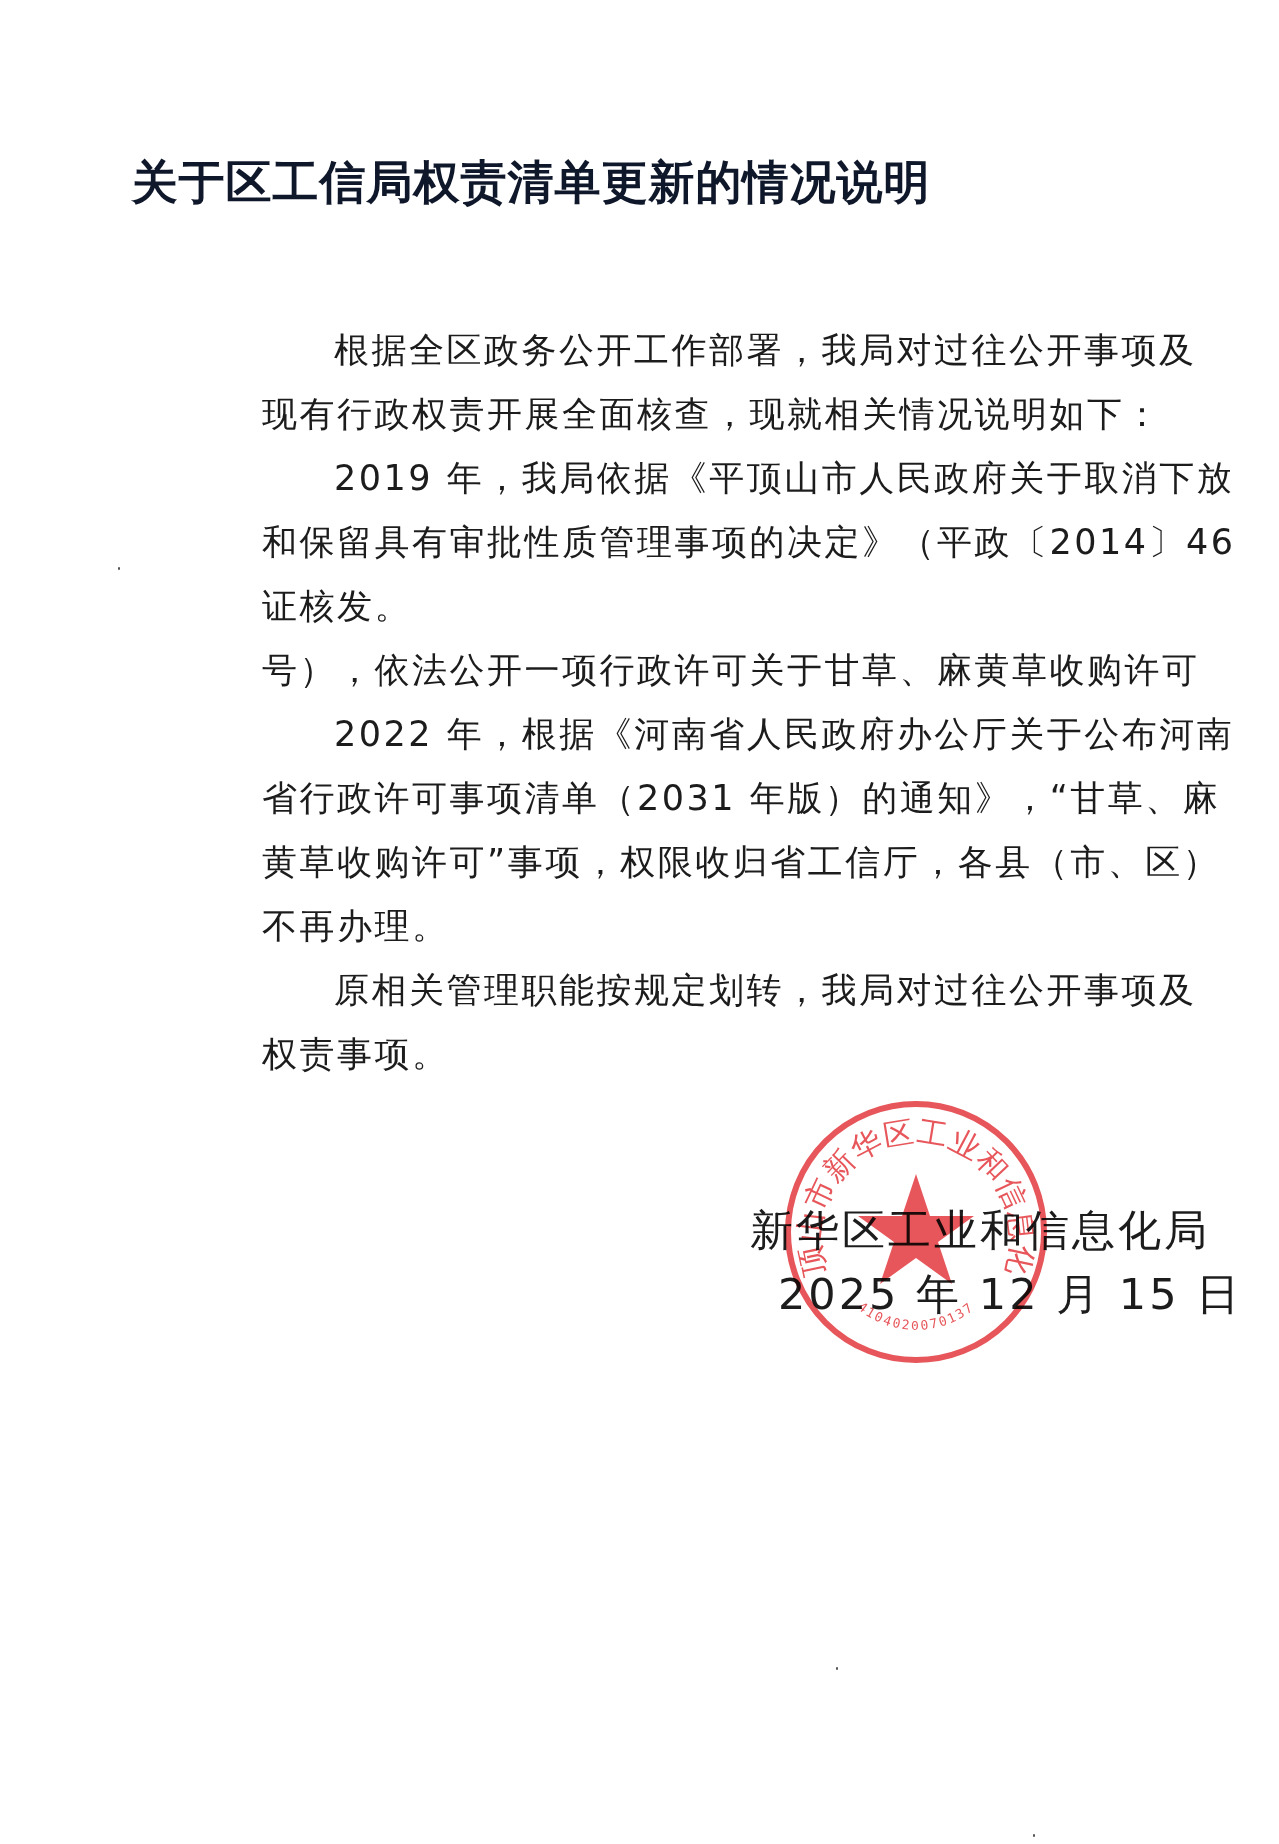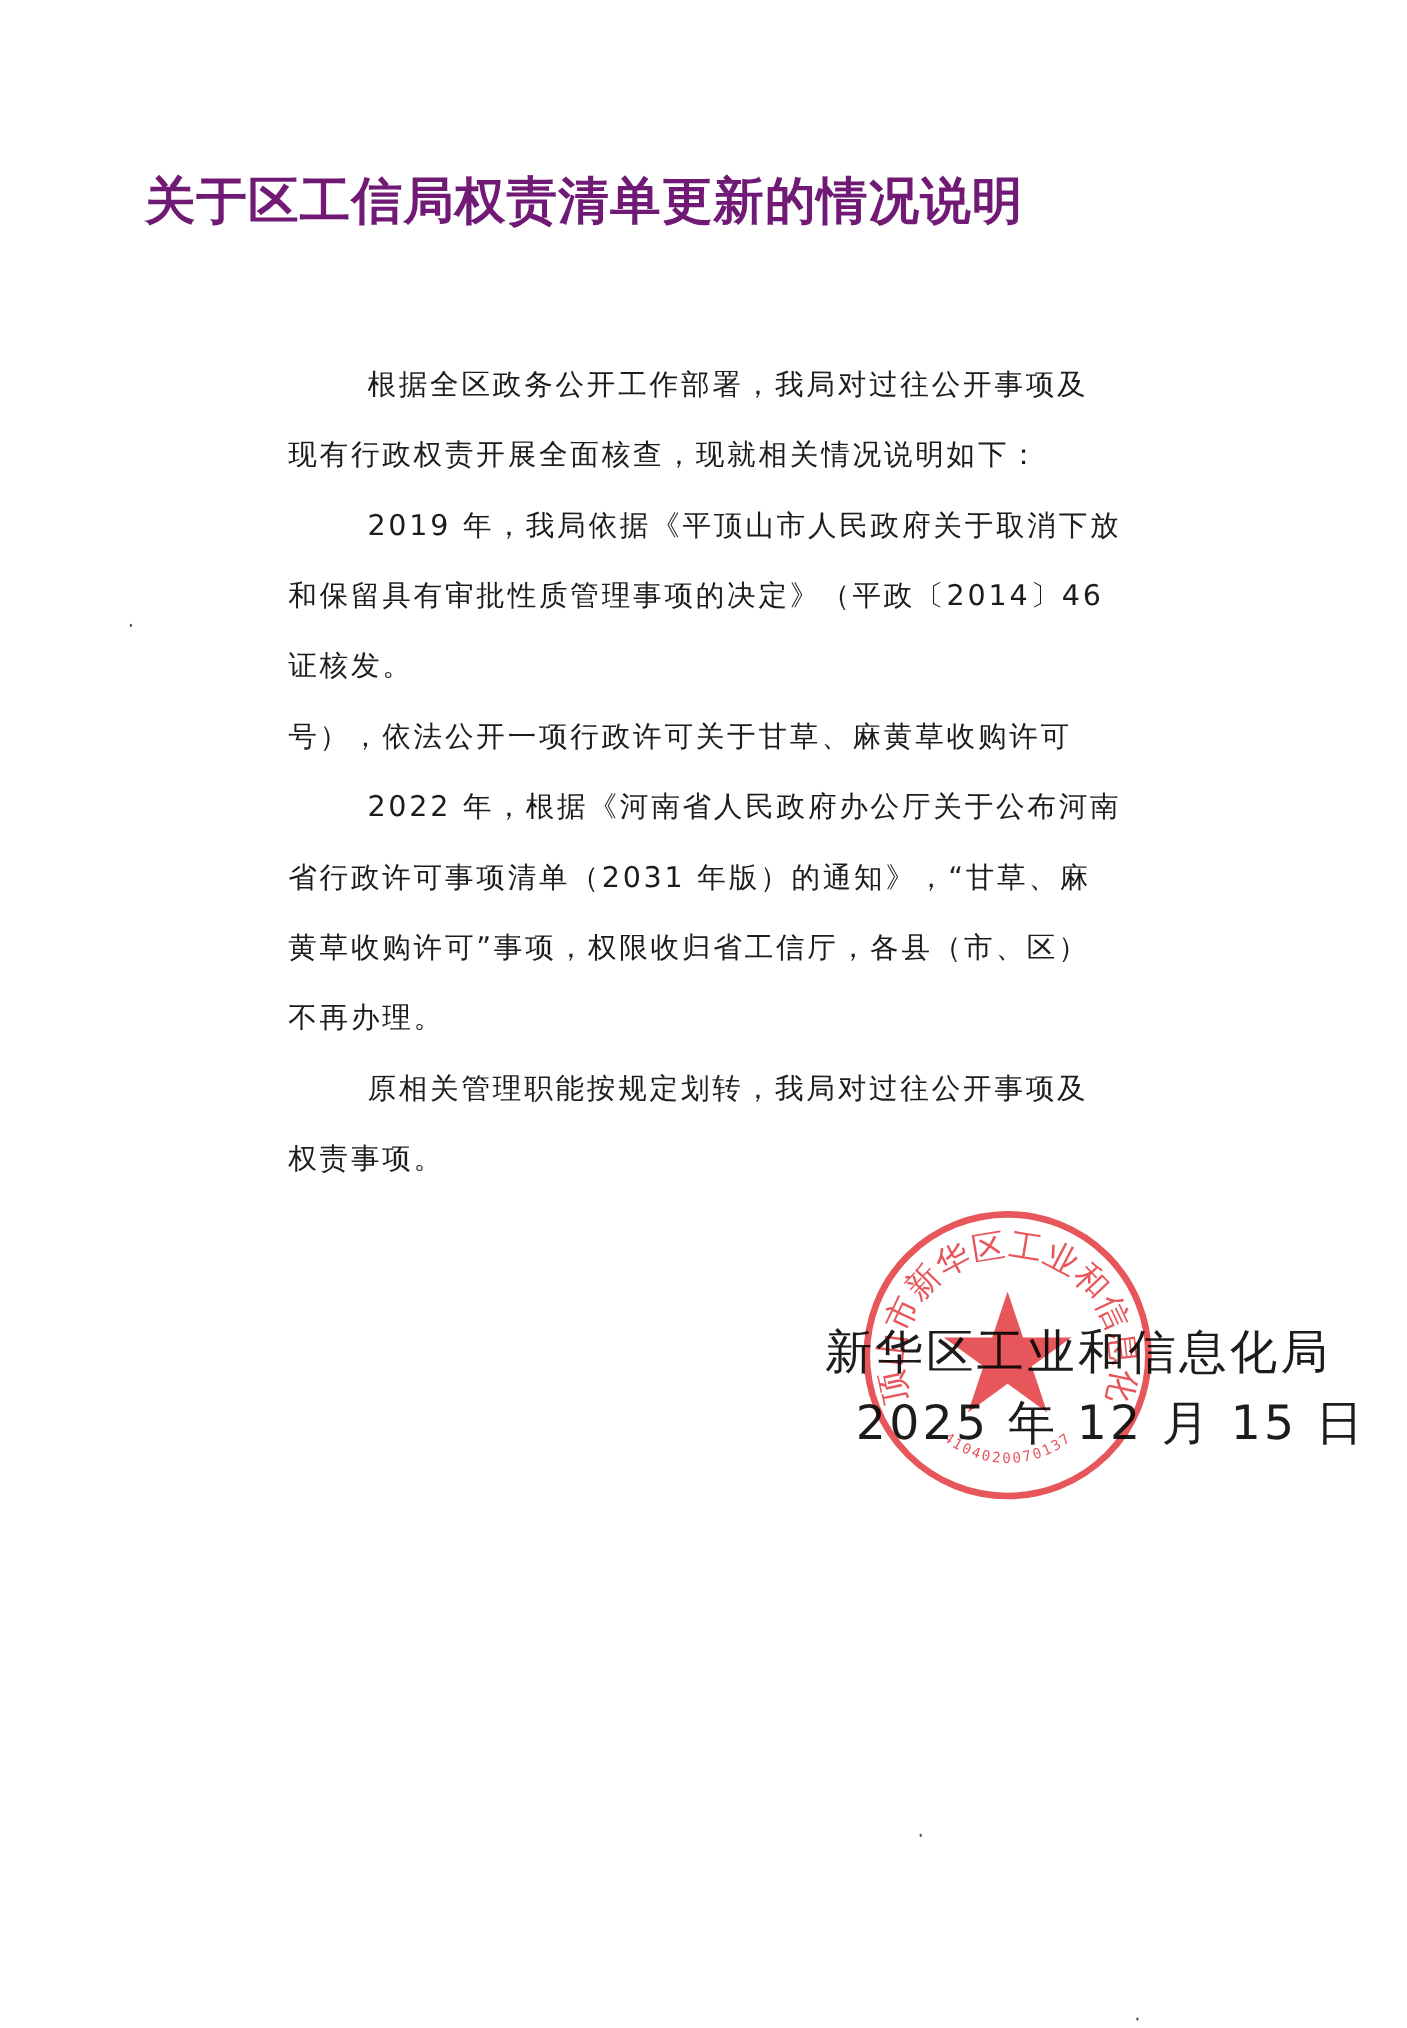--- a/index.html
+++ b/index.html
@@ -5,26 +5,26 @@
     html, body { margin: 0; padding: 0; background: #ffffff; }
     body {
       width: 1279px; height: 1844px; position: relative; overflow: hidden;
       font-family: "DejaVu Sans", "Liberation Sans", sans-serif;
       color: #1a1a1a;
     }
     .page { position: absolute; left: 0; top: 0; width: 1279px; height: 1844px; background: #ffffff; }
     .title {
       position: absolute; left: 0; width: 1062px; top: 152px;
       text-align: center; font-size: 46px; font-weight: bold;
-      letter-spacing: 1px; color: #701a75;
+      letter-spacing: 1px; color: #0f172a;
       font-family: "DejaVu Serif", "Liberation Serif", serif;
     }
     .body-text {
       position: absolute; left: 190px; top: 318px; width: 930px;
-      font-size: 26px; line-height: 64px; color: #1c1c1c;
+      font-size: 35px; line-height: 64px; color: #1c1c1c;
       letter-spacing: 2.5px;
     }
     .para { margin: 0; text-indent: 72px; }
     .line { display: block; white-space: nowrap; }
     .line.indent { padding-left: 72px; }
     .sign {
       position: absolute; left: 750px; top: 1198px; width: 380px;
       font-size: 43px; line-height: 64px; color: #1c1c1c; letter-spacing: 3px;
       z-index: 2;
     }

